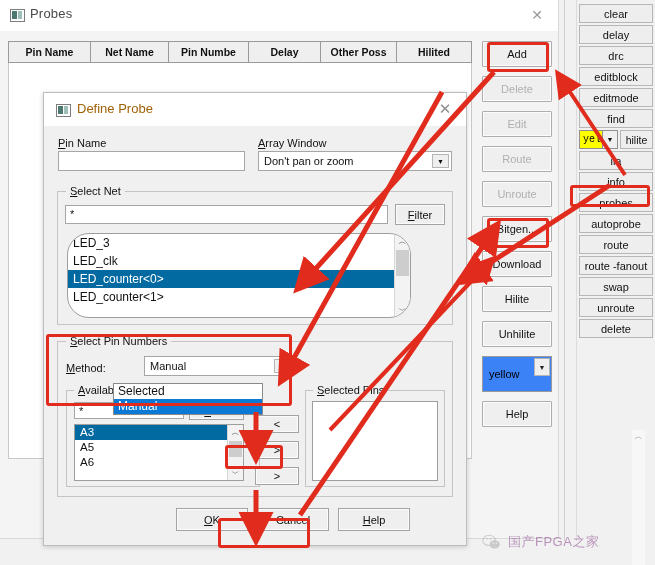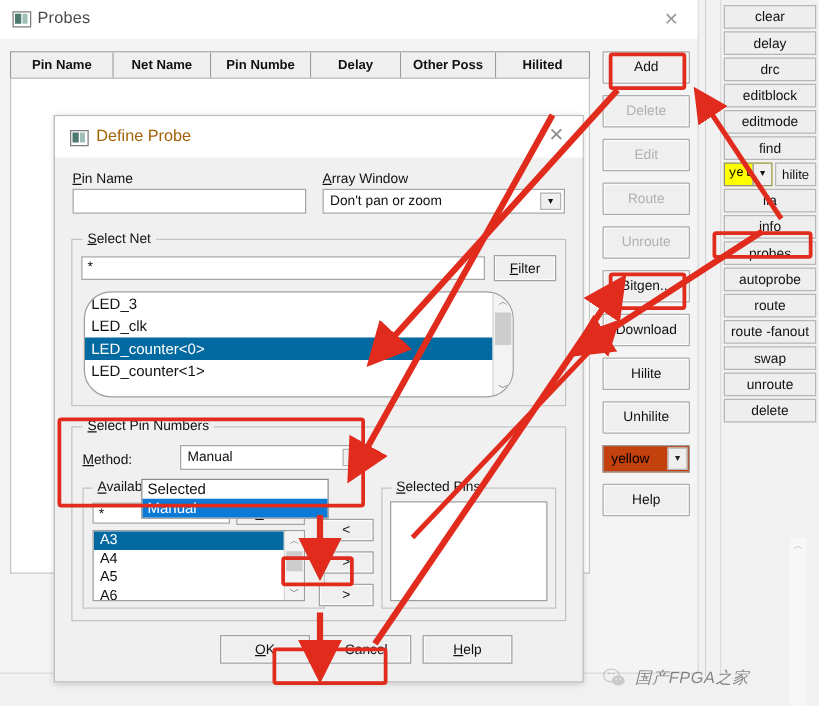--- a/index.html
+++ b/index.html
@@ -59,22 +59,22 @@
   #probes-buttons{position:absolute;left:482px;top:41px;width:70px;}
   .pbtn{
     width:70px;height:26px;margin-bottom:9px;
     background:#efefef;border:1px solid #adadad;border-radius:1px;
     display:flex;align-items:center;justify-content:center;
     font-size:11px;color:#111;box-sizing:border-box;
     box-shadow:inset 0 0 0 1px #fcfcfc;
   }
   .pbtn.disabled{color:#b0b0b0;}
   #color-combo{
-    width:70px;height:22px;margin-bottom:9px;margin-top:2px;
-    background:#c2410c;border:1px solid #9a9a9a;box-sizing:border-box;
+    width:70px;height:36px;margin-bottom:9px;margin-top:2px;
+    background:#3b82f6;border:1px solid #9a9a9a;box-sizing:border-box;
     display:flex;align-items:center;position:relative;font-size:11px;
   }
   #color-combo-label{padding-left:6px;color:#000;}
   #color-combo-arrow{
     position:absolute;right:1px;top:1px;width:16px;height:18px;background:#efefef;
     border:1px solid #b5b5b5;box-sizing:border-box;
     display:flex;align-items:center;justify-content:center;font-size:7px;color:#222;
   }
   
   #define-probe{
@@ -163,21 +163,21 @@
   #right-scroll{
     position:absolute;left:632px;top:430px;width:13px;height:135px;background:#f7f7f7;
   }
   #right-scroll .up{height:13px;display:flex;align-items:center;justify-content:center;font-size:8px;color:#9a9a9a;}
   
   #watermark{
     position:absolute;left:482px;top:528px;width:160px;height:28px;
     display:flex;align-items:center;gap:7px;opacity:.45;
   }
   #wechat-icon{width:19px;height:16px;position:relative;}
-  #wm-text{font-size:13px;color:#000000;letter-spacing:.5px;font-style:italic;}
+  #wm-text{font-size:13px;color:#701a75;letter-spacing:.5px;}
   
   #annotations{position:absolute;left:0;top:0;width:655px;height:565px;pointer-events:none;z-index:60;}
   .hlbox{position:absolute;border:3px solid #e02b1d;border-radius:3px;box-sizing:border-box;}
 </style>
 </head>
 <body>
 
 <div id="probes-window">
 
   <div id="probes-titlebar">
@@ -267,21 +267,20 @@
   <span class="grouptitle ul-first" style="left:30px;top:291px;">Available Pin</span>
 
   <div class="tbox" style="left:30px;top:309px;width:110px;height:17px;">*</div>
   <div class="gbtn" style="left:145px;top:308px;width:55px;height:19px;">
     <span class="ul-first">Filter</span>
   </div>
 
   <div class="listbox" style="left:30px;top:331px;width:170px;height:57px;">
     <div style="position:absolute;left:0;top:0;right:14px;">
       <div class="litem small sel">A3</div>
-      <div class="litem small">A4</div>
       <div class="litem small">A5</div>
       <div class="litem small">A6</div>
 
     </div>
     <div class="vscroll">
       <div class="arrow">︿</div>
       <div class="thumb" style="top:16px;height:16px;"></div>
       <div class="arrow bot">﹀</div>
     </div>
   </div>

